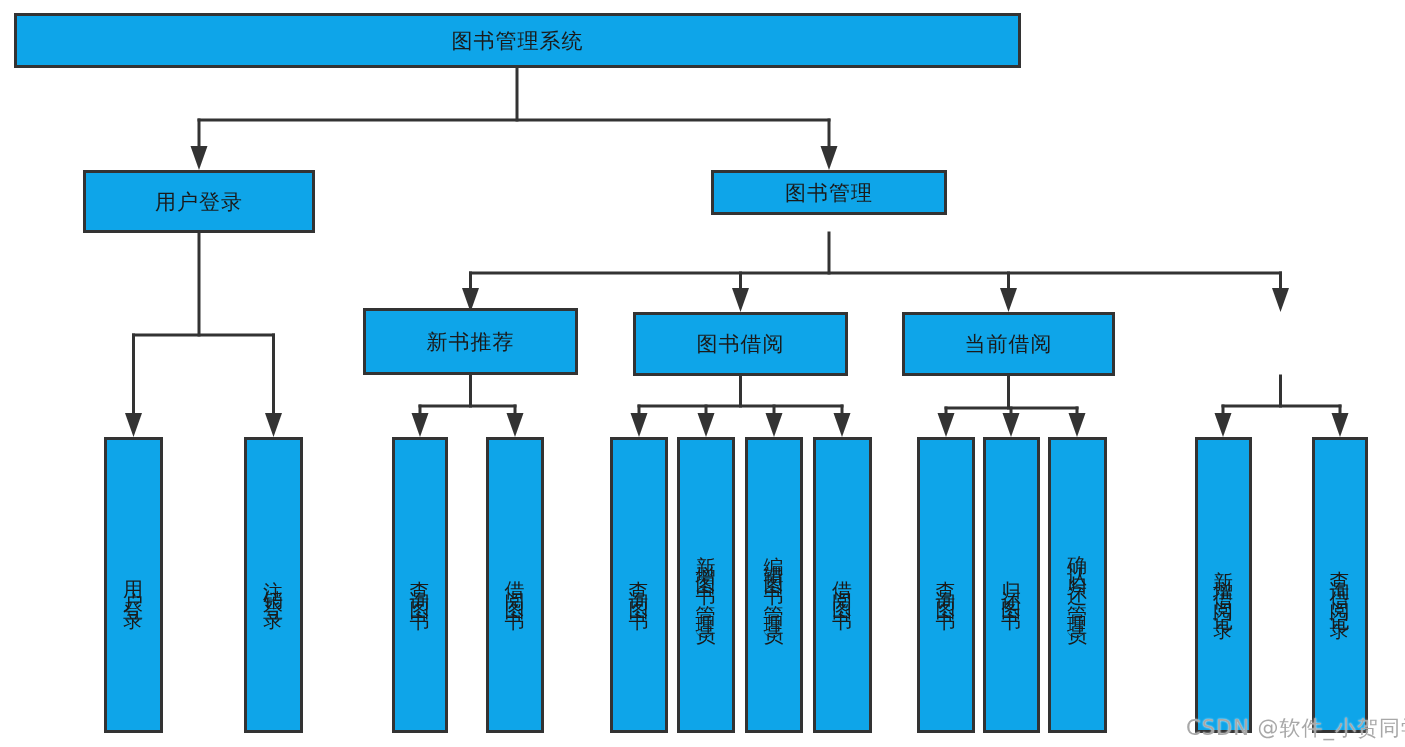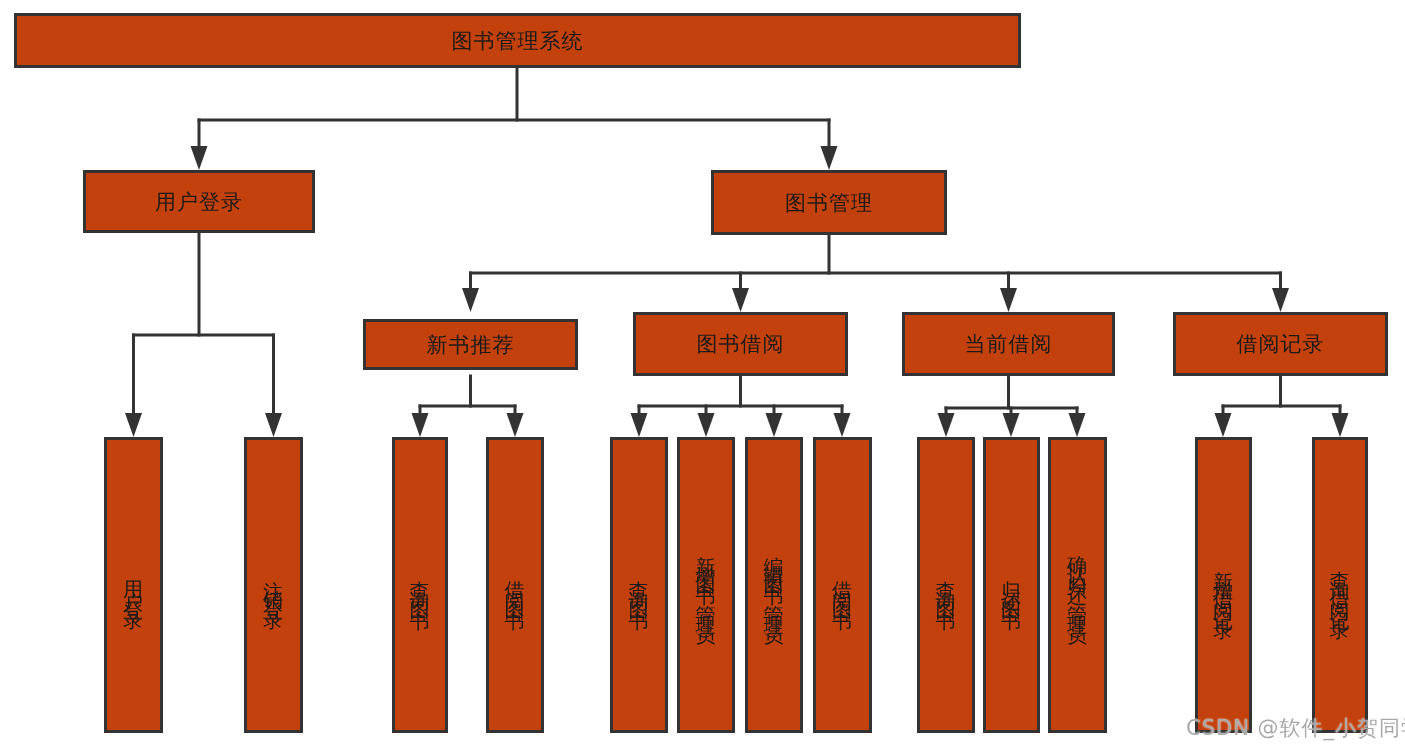--- a/index.html
+++ b/index.html
@@ -17,21 +17,21 @@
   }
   #connector-layer {
     position: absolute;
     left: 0;
     top: 0;
     z-index: 0;
   }
   .node {
     position: absolute;
     box-sizing: border-box;
-    background: #c2410c;
+    background: #0ea5e9;
     border: 3px solid #333333;
     color: #1a1a1a;
     display: flex;
     align-items: center;
     justify-content: center;
     z-index: 1;
   }
   .node.h {
     font-size: 21px;
     letter-spacing: 1px;
@@ -112,26 +112,25 @@
       <polygon points="1068.5,413 1085.5,413 1077,437" fill="#333333"></polygon>
       <line x1="1223" y1="406" x2="1223" y2="421" stroke="#333333" stroke-width="3" stroke-linecap="square"></line>
       <polygon points="1214.5,413 1231.5,413 1223,437" fill="#333333"></polygon>
       <line x1="1340" y1="406" x2="1340" y2="421" stroke="#333333" stroke-width="3" stroke-linecap="square"></line>
       <polygon points="1331.5,413 1348.5,413 1340,437" fill="#333333"></polygon>
     </svg>
 
   <div class="node h" style="left:14px;top:13px;width:1007px;height:55px">图书管理系统</div>
 
   <div class="node h" style="left:83px;top:170px;width:232px;height:63px">用户登录</div>
-  <div class="node h" style="left:711px;top:170px;width:236px;height:65px">图书管理</div>
+  <div class="node h" style="left:711px;top:170px;width:236px;height:45px">图书管理</div>
 
-  <div class="node h" style="left:363px;top:319px;width:215px;height:51px">新书推荐</div>
+  <div class="node h" style="left:363px;top:308px;width:215px;height:67px">新书推荐</div>
   <div class="node h" style="left:902px;top:312px;width:213px;height:64px">当前借阅</div>
   <div class="node h" style="left:633px;top:312px;width:215px;height:64px">图书借阅</div>
-  <div class="node h" style="left:1173px;top:312px;width:215px;height:64px">借阅记录</div>
 
   <div class="node v" style="left:104px;top:437px;width:59px;height:296px">用户登录</div>
   <div class="node v" style="left:244px;top:437px;width:59px;height:296px">注销登录</div>
 
   <div class="node v" style="left:392px;top:437px;width:56px;height:296px">查询图书</div>
   <div class="node v" style="left:486px;top:437px;width:58px;height:296px">借阅图书</div>
 
   <div class="node v" style="left:610px;top:437px;width:58px;height:296px">查询图书</div>
   <div class="node v" style="left:677px;top:437px;width:58px;height:296px">新增图书（管理员）</div>
   <div class="node v" style="left:745px;top:437px;width:58px;height:296px">编辑图书（管理员）</div>

